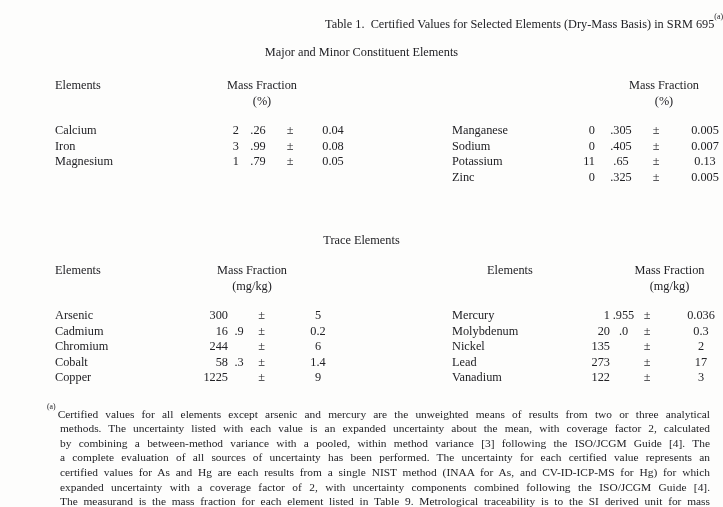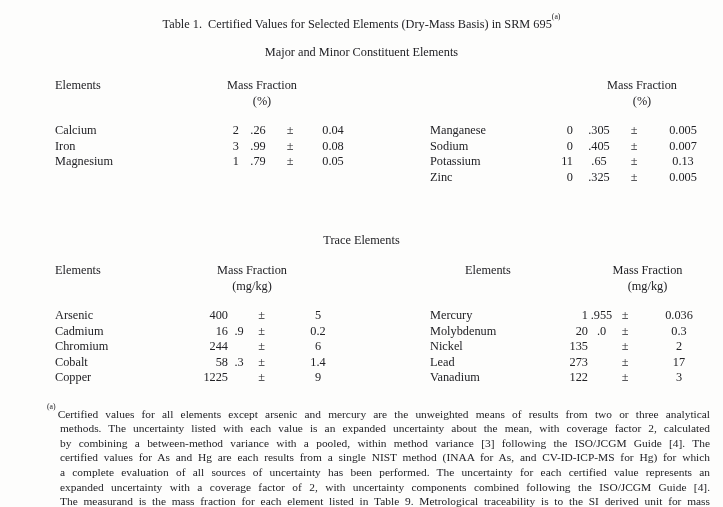--- a/index.html
+++ b/index.html
@@ -6,41 +6,42 @@
   body{
     width:723px;height:507px;
     background:#fdfdfc;
     color:#222226;
     font-family:"Liberation Serif", serif;
     font-size:12.3px;
     overflow:hidden;
   }
   .page{position:relative;width:723px;height:507px;}
   .doc-title{
-    text-align:center;
+    text-align:right;
     margin-top:13px;
     line-height:15px;
     white-space:pre;
   }
   sup.marker{
     font-size:7.8px;
     position:relative;
     top:-4px;
     letter-spacing:0;
   }
   .section-title{
     text-align:center;
     line-height:15px;
   }
   .sec-major{margin-top:13px;}
   .sec-trace{margin-top:48px;}
   .tables-row{
     display:flex;
     align-items:flex-start;
     margin-top:17px;
+    gap:22px;
   }
   .tr-trace{margin-top:14px;}
   .half{flex:0 0 auto;}
   .half-left{margin-left:55px;width:308px;}
   .half-right{margin-left:67px;width:293px;}
   .hdr{
     display:grid;
     grid-template-columns:var(--c1) 1fr;
     line-height:16px;
   }
@@ -174,21 +175,21 @@
       <div class="hdr">
         <div class="hcell">Elements</div>
         <div class="hmf">
           <div>Mass Fraction</div>
           <div>(mg/kg)</div>
         </div>
       </div>
       <div class="rows">
           <div class="trow">
             <div class="c-name">Arsenic</div>
-            <div class="c-vint">400</div>
+            <div class="c-vint">300</div>
             <div class="c-vfrac"></div>
             <div class="c-pm">±</div>
             <div class="c-unc">5</div>
           </div>
           <div class="trow">
             <div class="c-name">Cadmium</div>
             <div class="c-vint">16</div>
             <div class="c-vfrac">.9</div>
             <div class="c-pm">±</div>
             <div class="c-unc">0.2</div>
@@ -261,20 +262,20 @@
             <div class="c-unc">3</div>
           </div>
         </div>
     </div>
   </div>
 
   <div class="footnote">
       <div class="fline"><sup class="marker">(a)</sup>Certified values for all elements except arsenic and mercury are the unweighted means of results from two or three analytical</div>
       <div class="fline">methods.  The uncertainty listed with each value is an expanded uncertainty about the mean, with coverage factor 2, calculated</div>
       <div class="fline">by combining a between-method variance with a pooled, within method variance [3] following the ISO/JCGM Guide [4].  The</div>
+      <div class="fline">a complete evaluation of all sources of uncertainty has been performed.  The uncertainty for each certified value represents an</div>
       <div class="fline">certified values for As and Hg are each results from a single NIST method (INAA for As, and CV-ID-ICP-MS for Hg) for which</div>
-      <div class="fline">a complete evaluation of all sources of uncertainty has been performed.  The uncertainty for each certified value represents an</div>
       <div class="fline">expanded uncertainty with a coverage factor of 2, with uncertainty components combined following the ISO/JCGM Guide [4].</div>
       <div class="fline">The measurand is the mass fraction for each element listed in Table 9. Metrological traceability is to the SI derived unit for mass</div>
       <div class="fline last">fraction (expressed as milligrams per kilogram).</div>
     </div>
 
 </div>
 
 </body></html>

